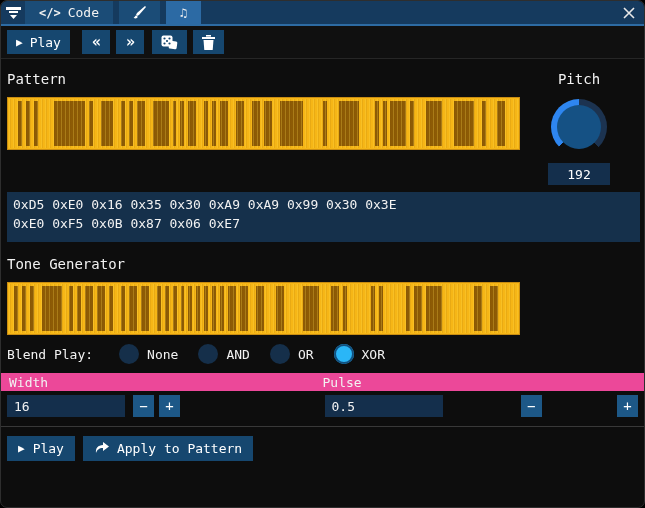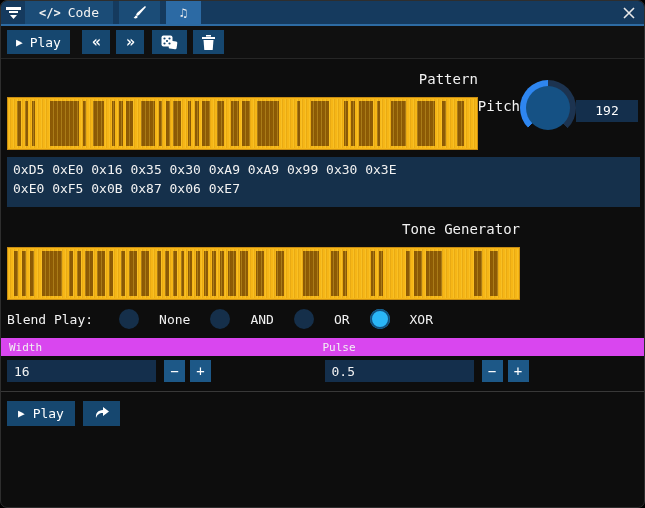--- a/index.html
+++ b/index.html
@@ -21,22 +21,22 @@
     border-bottom:1px solid #262626;background:#101010;}
   .tbtn{height:24px;min-width:28px;background:#16476f;border:none;color:#fff;
     display:flex;align-items:center;justify-content:center;gap:7px;font-size:13px;
     padding:0 9px;cursor:pointer;}
   .tbtn .chev{font-size:15px;font-weight:bold;letter-spacing:-1px;line-height:1;}
   .play-tri{font-size:11px;line-height:1;}
   
   .content{padding:4px 6px 0 6px;}
   .row-top{display:flex;}
   .col-pattern{width:513px;}
-  .col-pitch{flex:1;display:flex;flex-direction:row;align-items:center;}
-  .sec-title{text-align:right;font-size:14px;padding:8px 0 10px 0;}
+  .col-pitch{flex:1;display:flex;flex-direction:column;align-items:center;}
+  .sec-title{text-align:left;font-size:14px;padding:8px 0 10px 0;}
   .strip{position:relative;height:53px;background:#f6b616;border:1px solid #c98d12;
     display:flex;padding:3px 2px;cursor:pointer;}
   .strip .seg{height:100%;}
   .strip .seg.b{background:#8d5b05;}
   .strip .seg.y{background:#f6b616;}
   .strip::after{content:"";position:absolute;inset:1px;pointer-events:none;
     background:repeating-linear-gradient(90deg,rgba(255,220,80,0.25) 0 1px,
       rgba(110,65,0,0.10) 1px 2px,transparent 2px 4px);}
   .knob{width:56px;height:56px;border-radius:50%;margin-top:2px;position:relative;cursor:pointer;
     background:conic-gradient(from 225deg,#2e86f0 0deg 135deg,#1c3350 135deg 270deg,#0d0d0d 270deg 360deg);}
@@ -45,36 +45,36 @@
   .value-box{margin-top:8px;width:62px;height:22px;background:#142f4c;color:#fff;
     font-size:13px;display:flex;align-items:center;justify-content:center;cursor:text;}
   
   .hexbox{margin-top:7px;width:633px;height:50px;background:#15304b;padding:3px 6px;
     font-size:13px;line-height:19px;white-space:pre-line;cursor:text;}
   .copy-btn{margin-top:6px;height:24px;background:#174f7d;border:none;color:#fff;
     display:inline-flex;align-items:center;gap:8px;font-size:13px;padding:0 12px;cursor:pointer;}
   
   .blend-row{display:flex;align-items:center;margin-top:7px;font-size:13px;height:24px;}
   .blend-label{margin-right:26px;}
-  .radio-opt{display:flex;align-items:center;gap:20px;margin-right:20px;cursor:pointer;}
+  .radio-opt{display:flex;align-items:center;gap:8px;margin-right:20px;cursor:pointer;}
   .radio{width:20px;height:20px;border-radius:50%;background:#152f4a;}
   .radio.on{background:#2ab6f7;box-shadow:inset 0 0 0 2px #12507f;}
   
-  .field-labels{margin:7px -6px 0 -6px;background:#d946ef;display:flex;
-    padding:1px 8px;font-size:11px;height:18px;align-items:center;}
+  .field-labels{margin:7px -6px 0 -6px;background:#ec4899;display:flex;
+    padding:1px 8px;font-size:13px;height:18px;align-items:center;}
   .field-labels .fl{width:50%;}
   .fields-row{display:flex;margin-top:4px;align-items:center;}
   .fgroup{width:50%;display:flex;align-items:center;}
-  .finput{width:149px;height:22px;background:#142f4c;font-size:13px;
+  .finput{width:118px;height:22px;background:#142f4c;font-size:13px;
     display:flex;align-items:center;padding:0 7px;cursor:text;}
   .step{width:21px;height:22px;background:#1d5887;border:none;color:#fff;font-size:14px;
     display:flex;align-items:center;justify-content:center;cursor:pointer;}
   .step.minus{margin-left:8px;}
   .step.plus{margin-left:5px;}
-  .fgroup.pulse{padding-left:2px;}
+  .fgroup.pulse{padding-left:2px;justify-content:space-between;}
   
   .hr{margin:9px -6px 0 -6px;border-top:1px solid #383838;}
   .footer{display:flex;gap:8px;margin-top:9px;}
   .fbtn{height:25px;background:#16476f;border:none;color:#fff;display:flex;
     align-items:center;gap:8px;font-size:13px;padding:0 11px;cursor:pointer;}
   svg{display:block;}
 </style>
 </head>
 <body>
 
@@ -353,17 +353,18 @@
       <button class="fbtn">
         <span class="play-tri">▶</span>
         <span>Play</span>
       </button>
       <button class="fbtn">
         <span>
           <svg width="15" height="13" viewBox="0 0 15 13">
             <path d="M9 0 L15 4.5 L9 9 L9 6 C5 6 3 8 2 11 C1.4 6 4 3.2 9 3 Z" fill="#fff"></path>
           </svg>
         </span>
+        <span>Apply to Pattern</span>
       </button>
     </div>
 
   </div>
 </div>
 
 </body></html>

